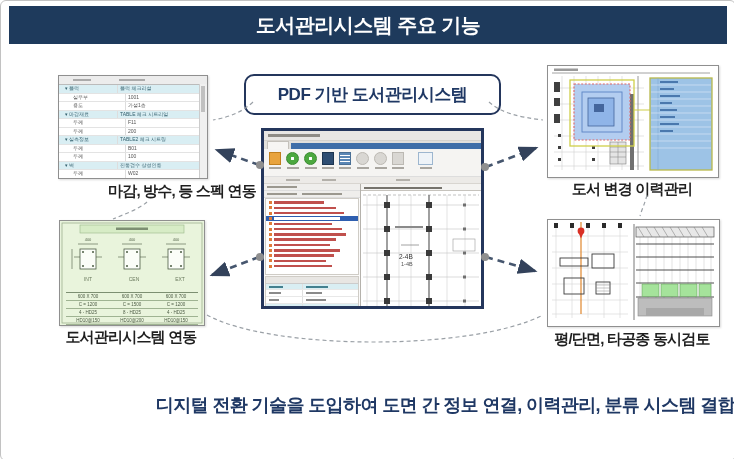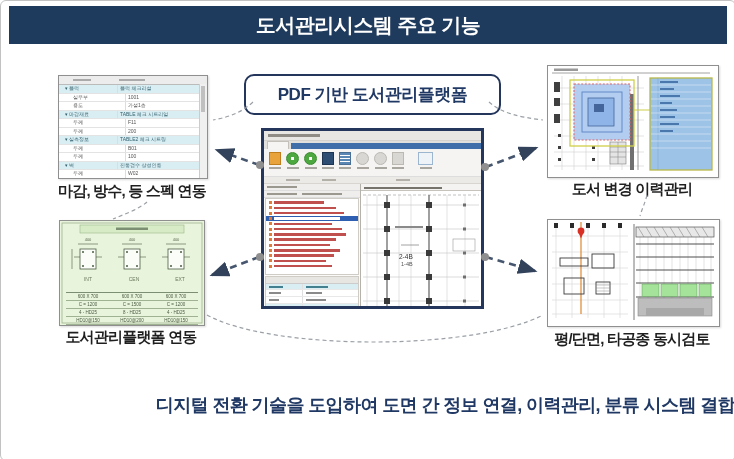--- a/index.html
+++ b/index.html
@@ -81,21 +81,21 @@
 </head>
 <body>
 
 <div class="frame">
 
   <div class="title-bar">
     <span>도서관리시스템 주요 기능</span>
   </div>
 
   <div class="banner">
-    <span>PDF 기반 도서관리플랫폼</span>
+    <span>PDF 기반 도서관리시스템</span>
   </div>
 
   <svg class="overlay" width="734" height="459" viewBox="0 0 734 459">
     <defs>
       <marker id="ah" markerWidth="9" markerHeight="8" refX="6.5" refY="3" orient="auto">
         <path d="M0,0 L7.5,3 L0,6 Z" fill="#33425b"></path>
       </marker>
     </defs>
     <g stroke="#46566e" stroke-width="2.6" stroke-dasharray="7 5" fill="none">
       <line x1="258" y1="164" x2="216" y2="149" marker-end="url(#ah)"></line>
@@ -168,21 +168,21 @@
           <div class="tl-row">
             <span class="c1" style="padding-left: 14px;">두께</span>
             <span class="c2">W02</span>
           </div>
         </div>
       <div class="tl-scroll">
           <div class="tl-thumb"></div>
         </div>
     </div>
   </div>
-  <div class="caption" style="left:21px;top:181px;width:220px;">마감, 방수, 등 스펙 연동</div>
+  <div class="caption" style="left:35px;top:181px;width:220px;text-align:right;">마감, 방수, 등 스펙 연동</div>
 
   <div class="panel" style="left:58px;top:219px;width:144px;height:104px;">
     <div class="green-wrap">
       <svg width="144" height="104" viewBox="0 0 144 104">
         <rect x="2" y="2" width="140" height="100" fill="none" stroke="#9db18f" stroke-width="0.8"></rect>
         <rect x="20" y="4" width="104" height="8" fill="#d7ecc6" stroke="#9ab88a" stroke-width="0.6"></rect>
         <rect x="56" y="6.5" width="32" height="2.5" fill="#7d8f72"></rect>
 
         <g stroke="#4d5c45" stroke-width="0.8" fill="#fbfdf8">
           <rect x="20" y="28" width="16" height="20"></rect>
@@ -243,21 +243,21 @@
             <span>4 - HD25</span>
           </div>
           <div class="g-srow">
             <span>HD10@150</span>
             <span>HD10@200</span>
             <span>HD10@150</span>
           </div>
         </div>
     </div>
   </div>
-  <div class="caption" style="left:20px;top:327px;width:220px;">도서관리플랫폼 연동</div>
+  <div class="caption" style="left:20px;top:327px;width:220px;">도서관리시스템 연동</div>
 
   <div class="panel" style="left:546px;top:64px;width:170px;height:111px;">
     <svg width="168" height="109" viewBox="0 0 168 109">
       <rect x="0" y="0" width="168" height="109" fill="#fff"></rect>
       <line x1="4" y1="7" x2="162" y2="7" stroke="#8a8a8a" stroke-width="0.8"></line>
       <rect x="6" y="2.5" width="24" height="2.5" fill="#9a9a9a"></rect>
       <g stroke="#d2d2d2" stroke-width="0.6">
         <line x1="14" y1="10" x2="14" y2="104"></line>
           <line x1="26" y1="10" x2="26" y2="104"></line>
         <line x1="38" y1="10" x2="38" y2="104"></line>

